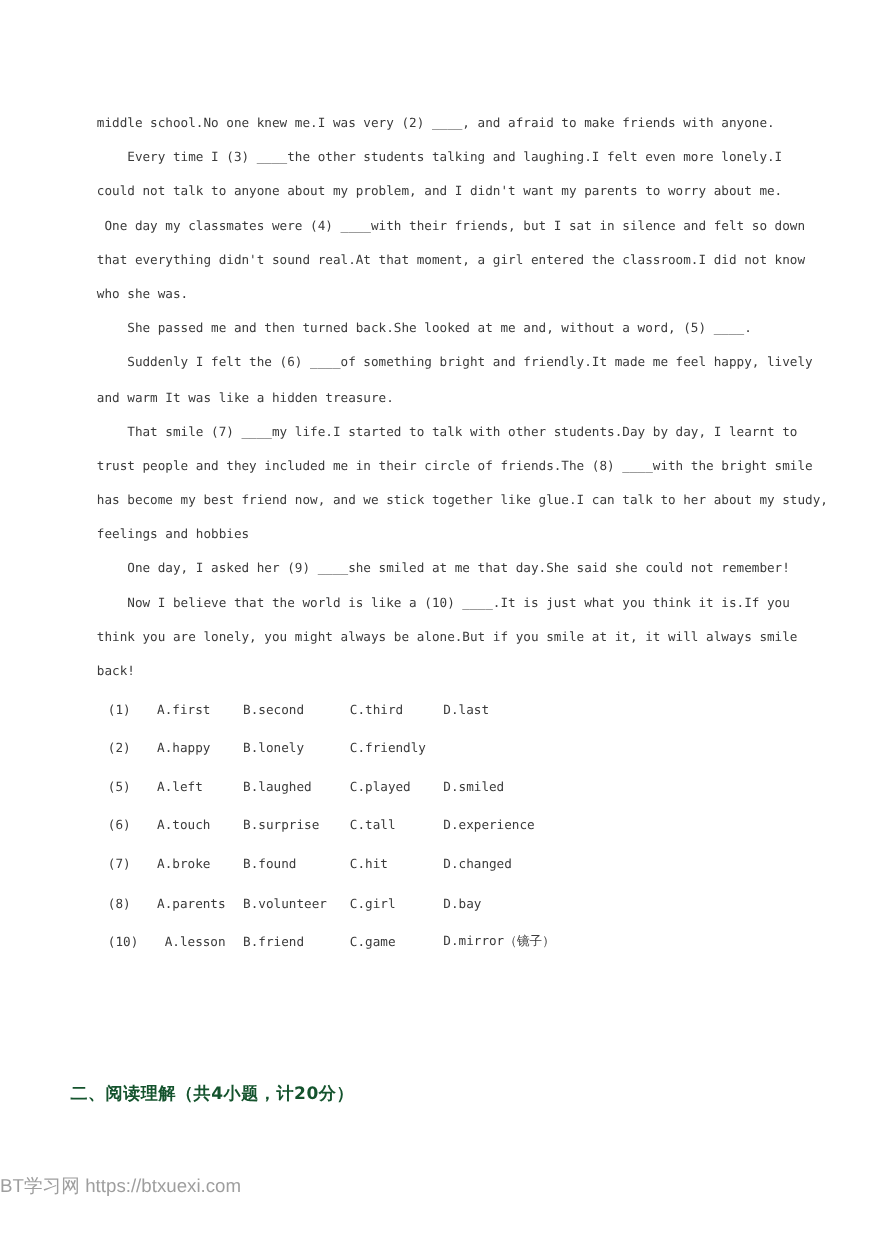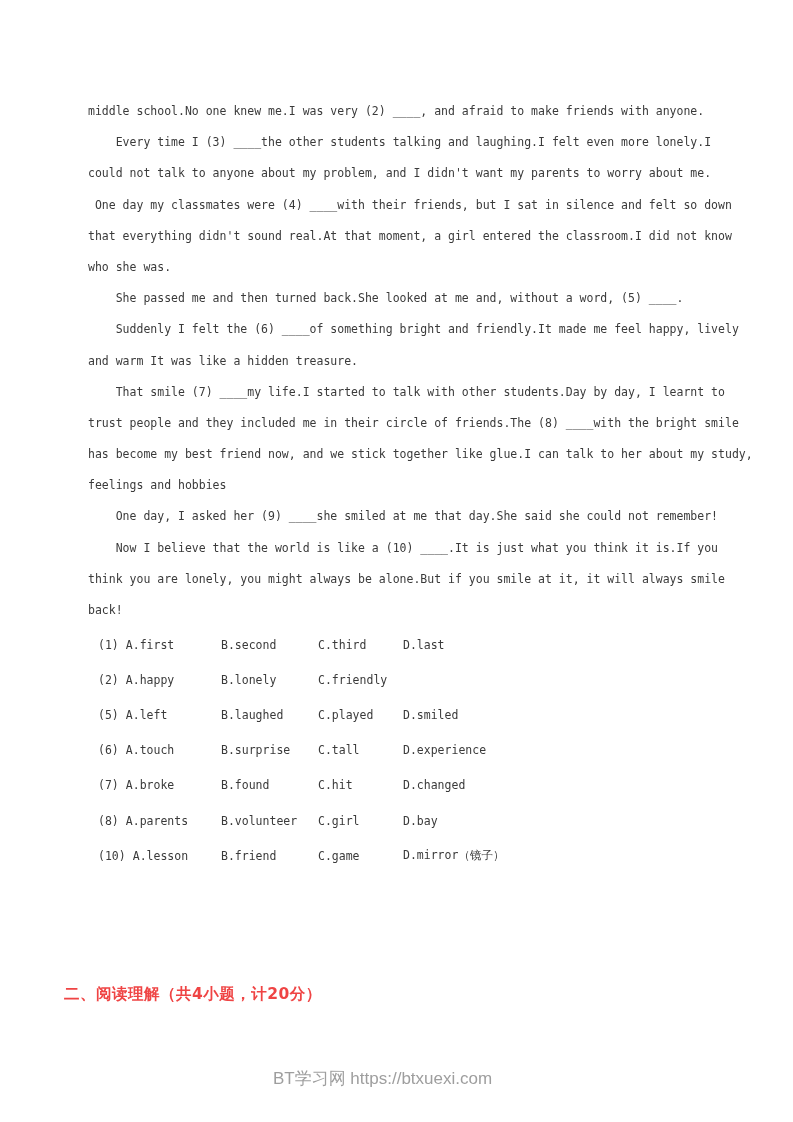--- a/index.html
+++ b/index.html
@@ -37,38 +37,38 @@
     color: #3a3a3a;
   }
   .opt-row {
     display: grid;
     grid-template-columns: 123px 97px 85px auto;
     height: 35.2px;
     align-items: center;
     white-space: pre;
   }
   .opt-a {
-    margin-left: 7px;
+    margin-left: 24px;
   }
   .section-header {
     position: absolute;
     left: 64px;
     top: 984px;
     font-family: "DejaVu Sans", "Liberation Sans", sans-serif;
     font-weight: bold;
     font-size: 15.5px;
     letter-spacing: 0.5px;
-    color: #ef4444;
+    color: #14532d;
   }
   .footer {
     position: absolute;
     left: 0;
     top: 1067px;
     width: 100%;
-    text-align: center;
+    text-align: left;
     font-family: "Liberation Sans", "DejaVu Sans", sans-serif;
     font-size: 17px;
     color: #9e9e9e;
   }
 </style>
 </head>
 <body>
 
 <div class="page">
 

